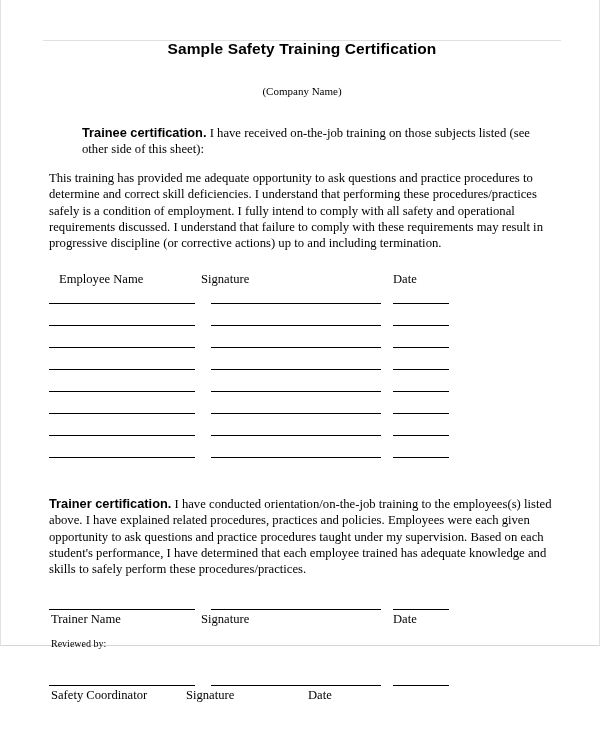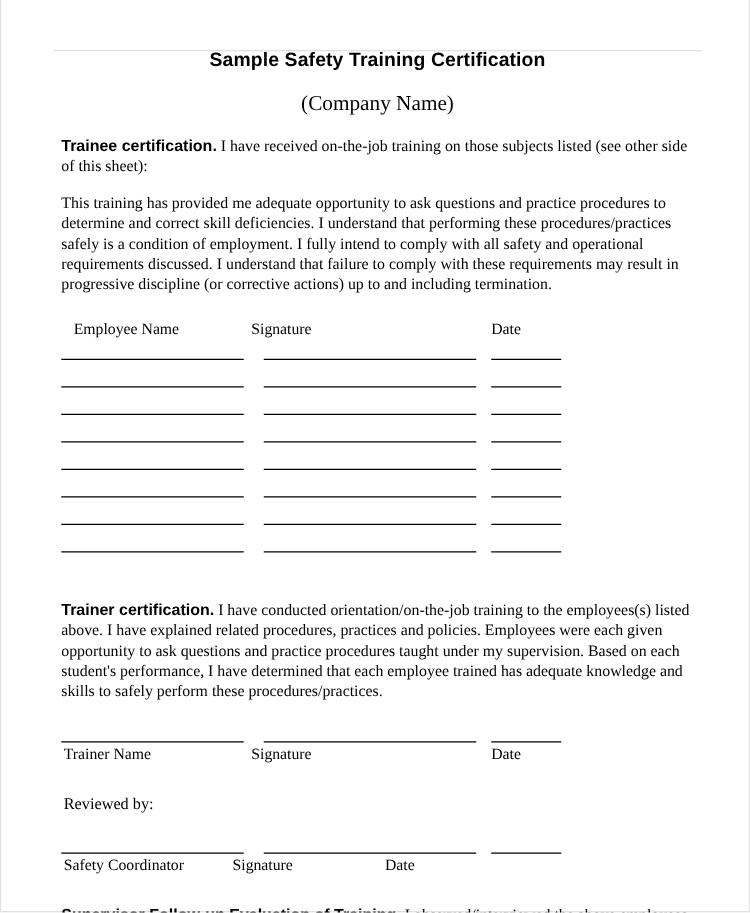--- a/index.html
+++ b/index.html
@@ -16,21 +16,21 @@
     color: #000000;
     overflow: hidden;
   }
 
   
   #page-frame {
     position: absolute;
     left: 0;
     top: 0;
     width: 600px;
-    height: 730px;
+    height: 646px;
     box-sizing: border-box;
     border-left: 1px solid #e2e2e2;
     border-right: 1px solid #e2e2e2;
     border-bottom: 1px solid #d6d6d6;
     background: #ffffff;
   }
 
   #sheet {
     position: absolute;
     left: 42px;
@@ -62,23 +62,23 @@
     font-family: "Liberation Sans", "DejaVu Sans", sans-serif;
     font-weight: bold;
     font-size: 15.5px;
     text-align: center;
     margin: 0;
     padding-top: 40px;
     letter-spacing: 0.1px;
   }
   .company-name {
     font-family: "Liberation Serif", "DejaVu Serif", serif;
-    font-size: 17px;
+    font-size: 11px;
     text-align: center;
-    margin: 4px;
+    margin: 16px;
     padding-top: 11px;
   }
 
   
   .field-line {
     font-family: "Liberation Sans", "DejaVu Sans", sans-serif;
     font-weight: bold;
     font-size: 13.2px;
     margin: 0;
     padding-top: 14px;
@@ -97,21 +97,21 @@
     font-size: 12.7px;
     line-height: 16.4px;
     margin: 0;
     text-align: left;
   }
   .para .lead {
     font-family: "Liberation Sans", "DejaVu Sans", sans-serif;
     font-weight: bold;
     font-size: 12.8px;
   }
-  .para.trainee { padding-top: 12px; }
+  .para.trainee { padding-top: 12px; margin-left: 33px; }
   .para.body-1  { padding-top: 12px; }
   .para.trainer { padding-top: 0; }
   .para.supervisor { padding-top: 0; }
 
   
   .sig-block {
     position: relative;
     width: 506px;
   }
   .sig-head {
@@ -163,25 +163,24 @@
   }
   .lbl-a { left: 2px; text-align: center; }
   .lbl-b { left: 152px; }
   .lbl-c { left: 344px; }
 
   .lbl-sc-a { left: 2px; }
   .lbl-sc-b { left: 137px; }
   .lbl-sc-c { left: 259px; }
 
   .reviewed {
-    font-size: 13px;
+    font-size: 10px;
     padding-left: 2px;
     padding-top: 7px;
     height: 22px;
-    margin-top: 13px;
   }
 
   .spacer-28 { height: 28px; }
   .spacer-20 { height: 20px; }
   .spacer-14 { height: 14px; }
 </style>
 </head>
 <body>
 
 <div id="page-frame">

